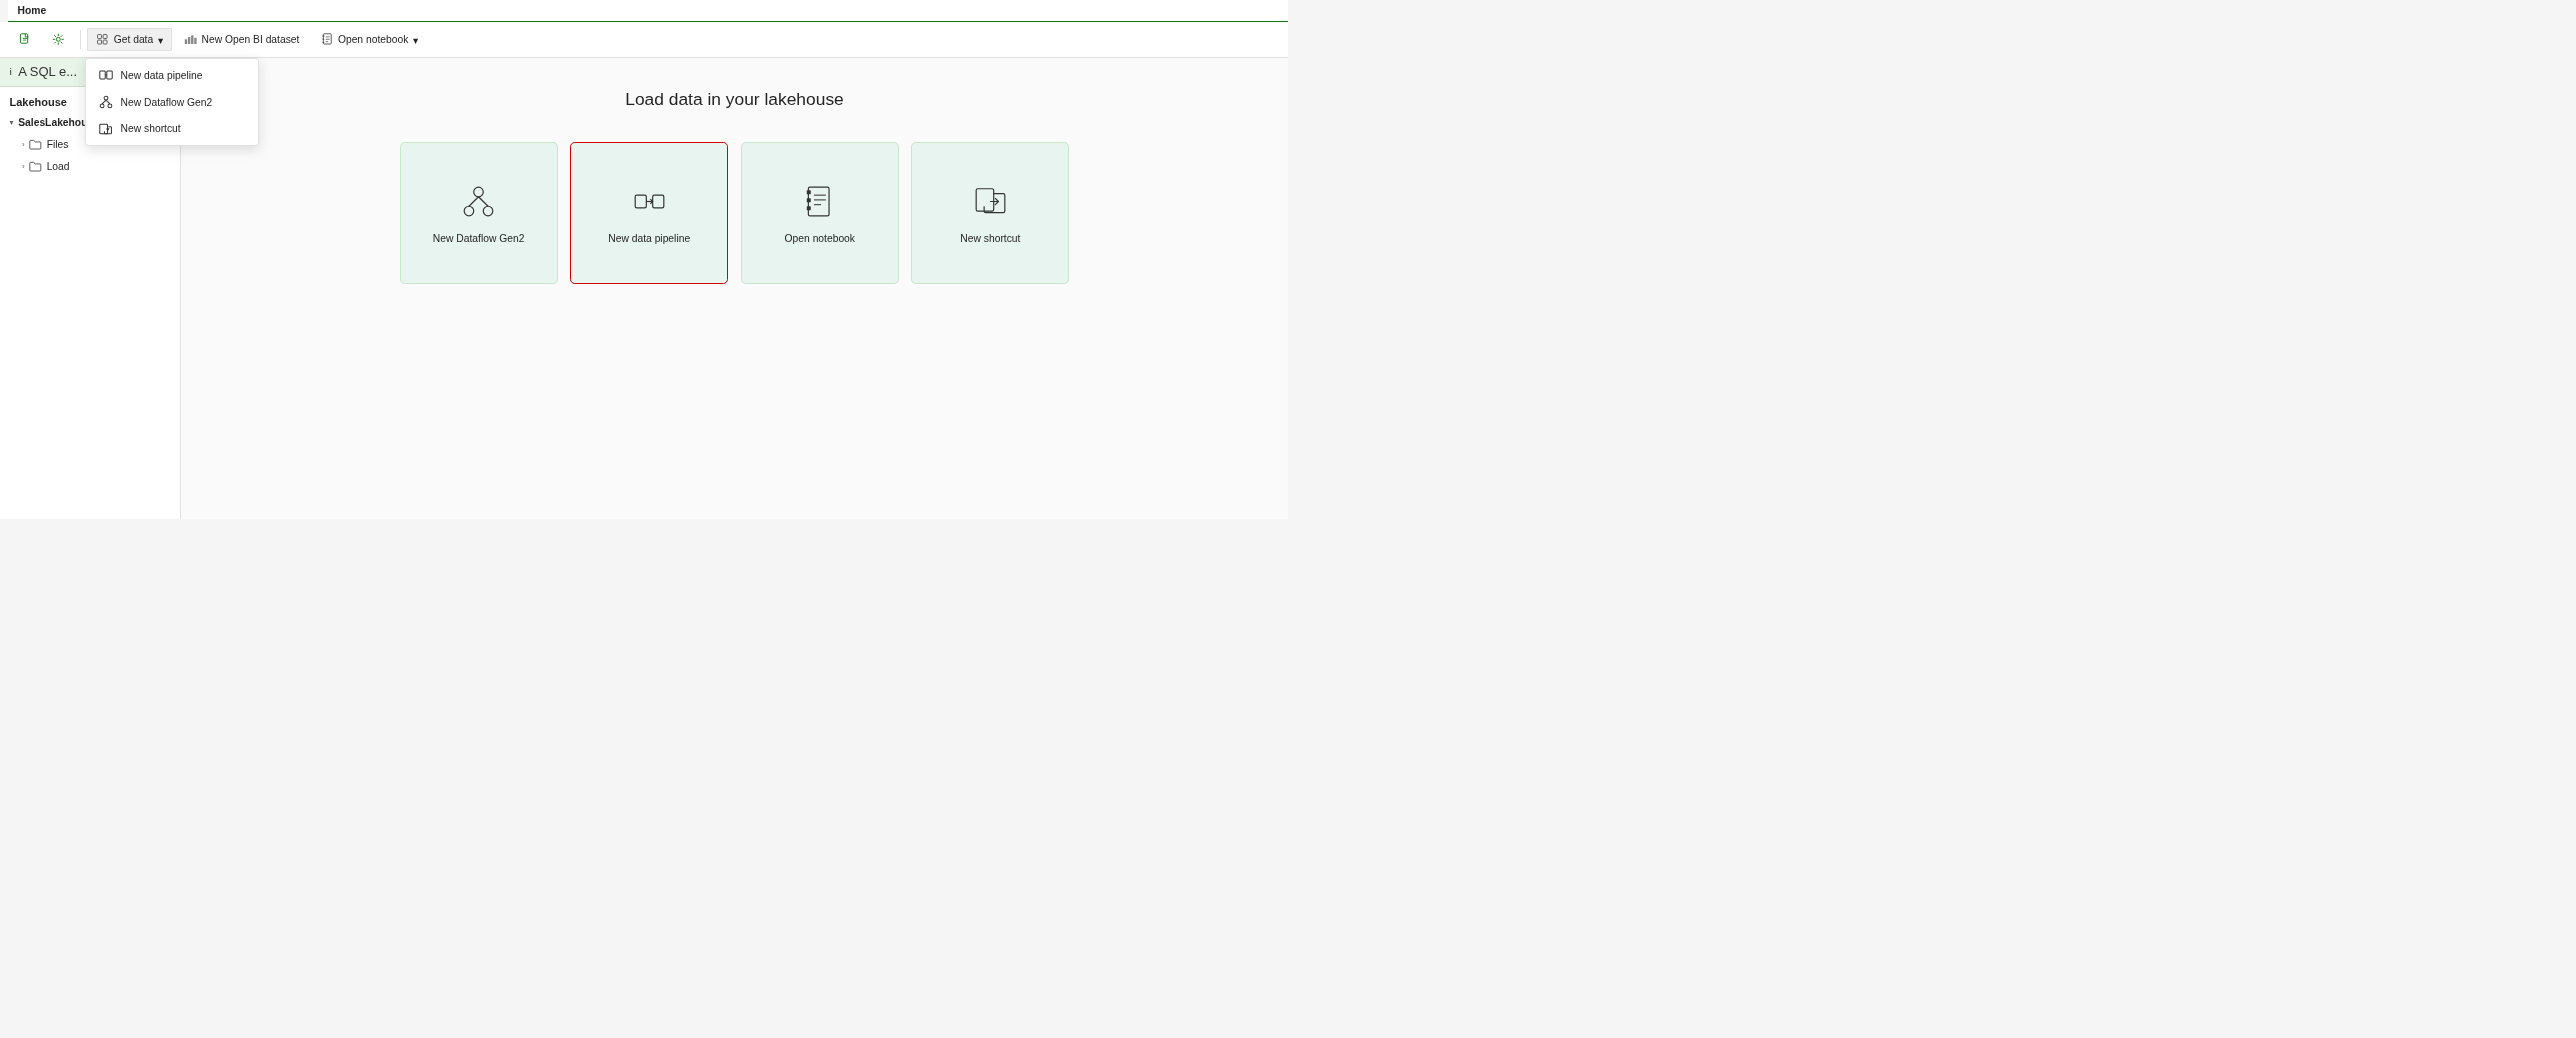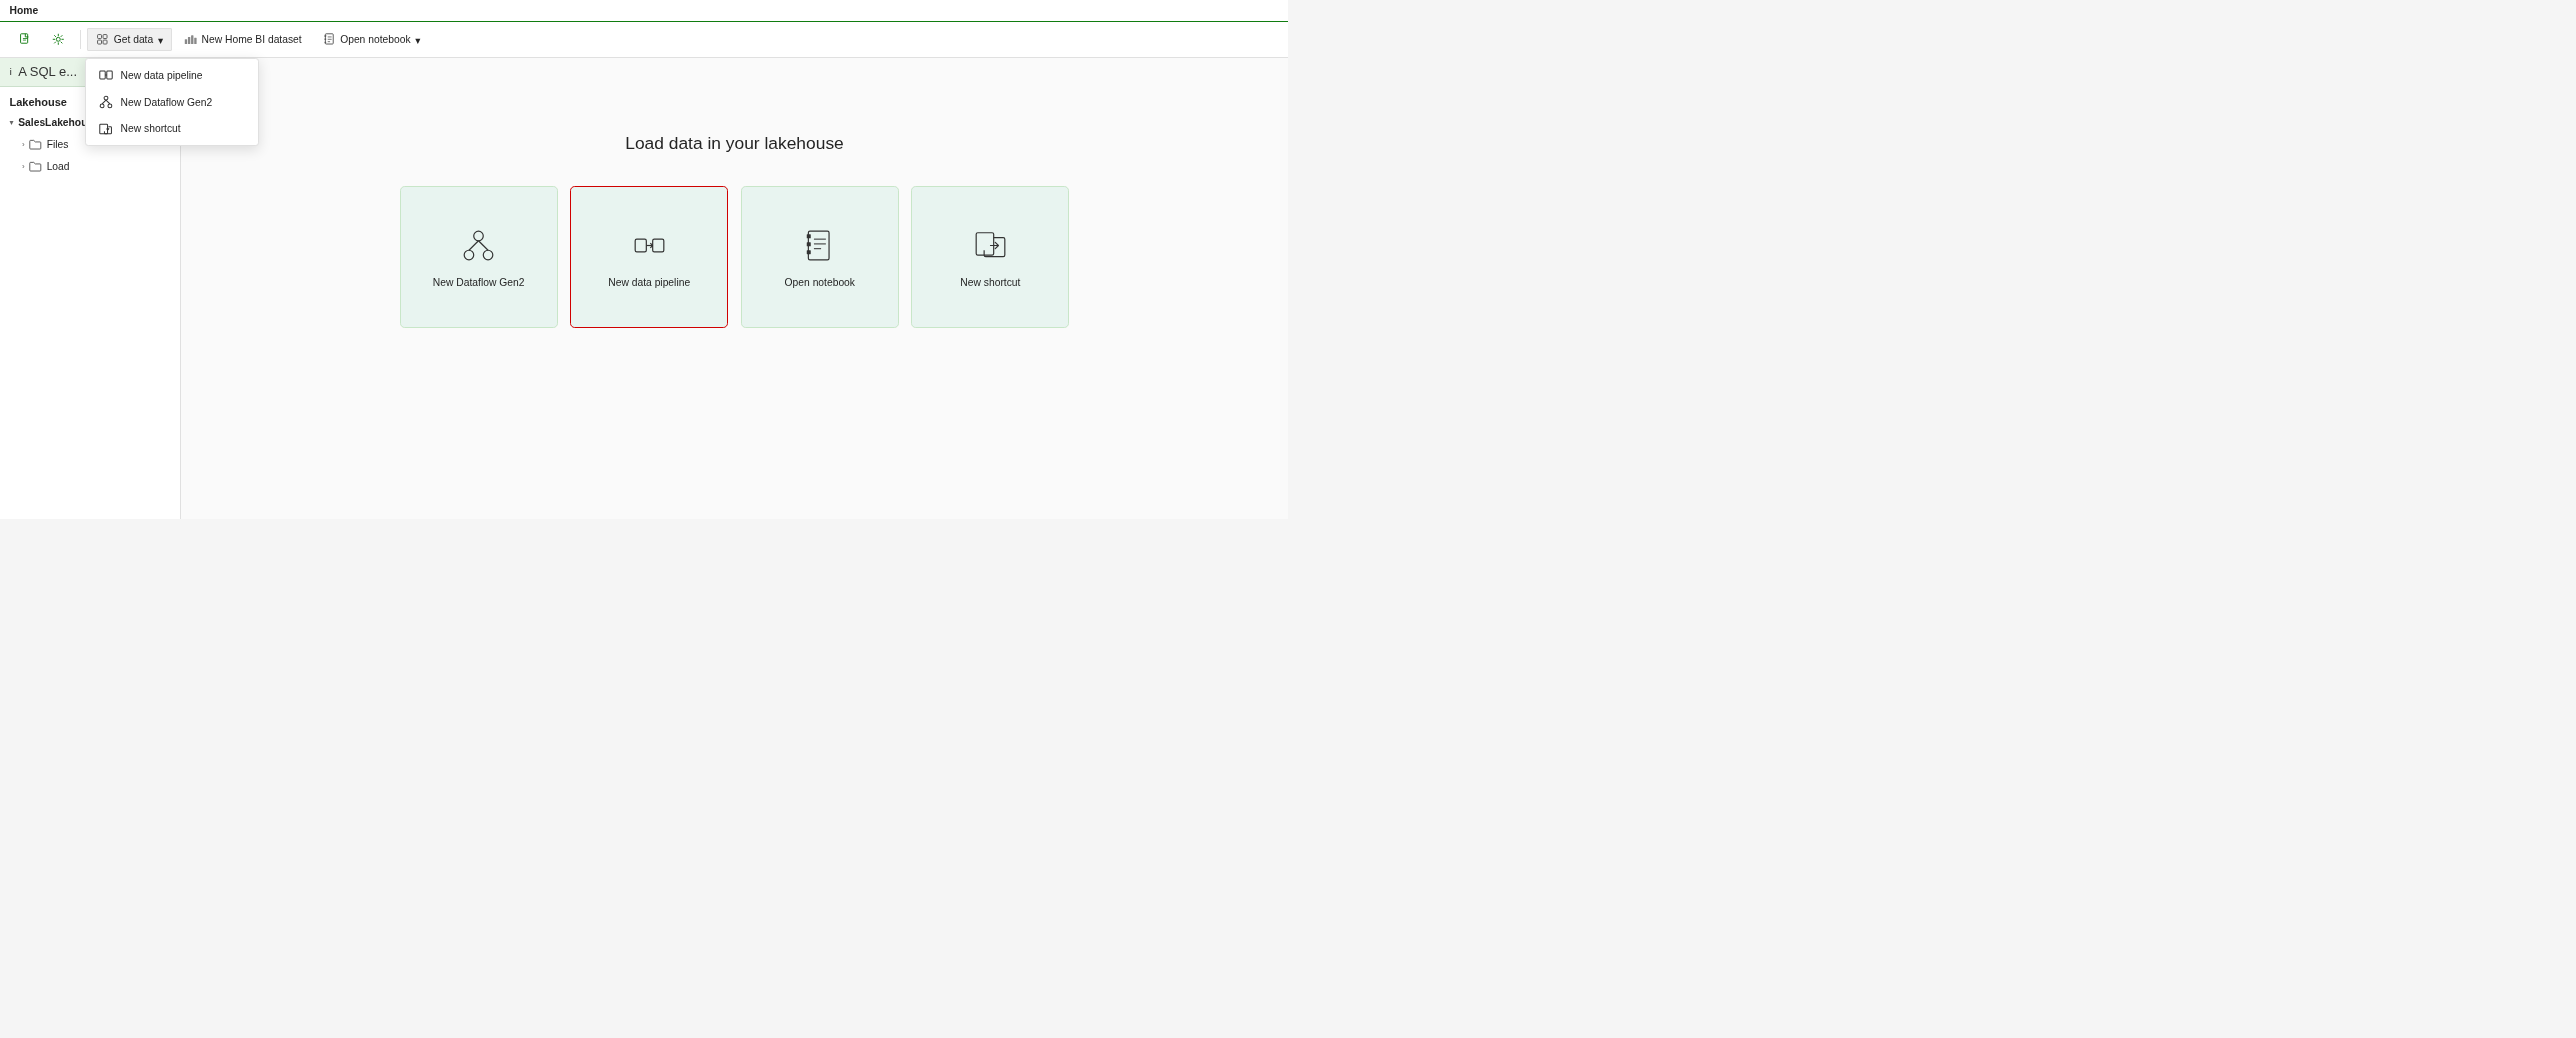--- a/index.html
+++ b/index.html
@@ -12,20 +12,21 @@
       font-size: 11px;
     }
 
     .title-bar {
       background: #fff;
       border-bottom: 1.6px solid #107c10;
       padding: 3.2px 9.5px;
       height: 22px;
       display: flex;
       align-items: center;
+      margin-left: 8px;
     }
 
     .title-bar-text {
       font-size: 10.3px;
       font-weight: 600;
       color: #242424;
     }
 
     .toolbar {
       background: #fff;
@@ -159,21 +160,21 @@
       overflow-y: auto;
       display: flex;
       flex-direction: column;
       align-items: center;
     }
 
     .content-title {
       font-size: 17.4px;
       font-weight: 400;
       color: #242424;
-      margin-top: 75px;
+      margin-top: 31px;
       margin-bottom: 32px;
       text-align: right;
     }
 
     .cards-row {
       display: flex;
       gap: 12.6px;
       justify-content: center;
     }
 
@@ -258,21 +259,21 @@
 
   <button class="toolbar-btn">
     <span class="toolbar-icon">
       <svg width="12.6" height="12.6" viewBox="0 0 16 16" fill="none">
         <rect x="1" y="8" width="3" height="6" fill="#888" rx="0.5"></rect>
         <rect x="5" y="5" width="3" height="9" fill="#888" rx="0.5"></rect>
         <rect x="9" y="3" width="3" height="11" fill="#888" rx="0.5"></rect>
         <rect x="13" y="6" width="3" height="8" fill="#888" rx="0.5"></rect>
       </svg>
     </span>
-    <span>New Home BI dataset</span>
+    <span>New Open BI dataset</span>
   </button>
 
   <button class="toolbar-btn">
     <span class="toolbar-icon">
       <svg width="12.6" height="12.6" viewBox="0 0 16 16" fill="none">
         <rect x="3" y="1" width="10" height="13" rx="1" stroke="#555" stroke-width="1.2" fill="none"></rect>
         <rect x="2" y="3" width="2" height="2" rx="0.3" fill="#555"></rect>
         <rect x="2" y="7" width="2" height="2" rx="0.3" fill="#555"></rect>
         <rect x="2" y="11" width="2" height="2" rx="0.3" fill="#555"></rect>
         <path d="M6 5h5M6 8h5M6 11h3" stroke="#555" stroke-width="1"></path>

